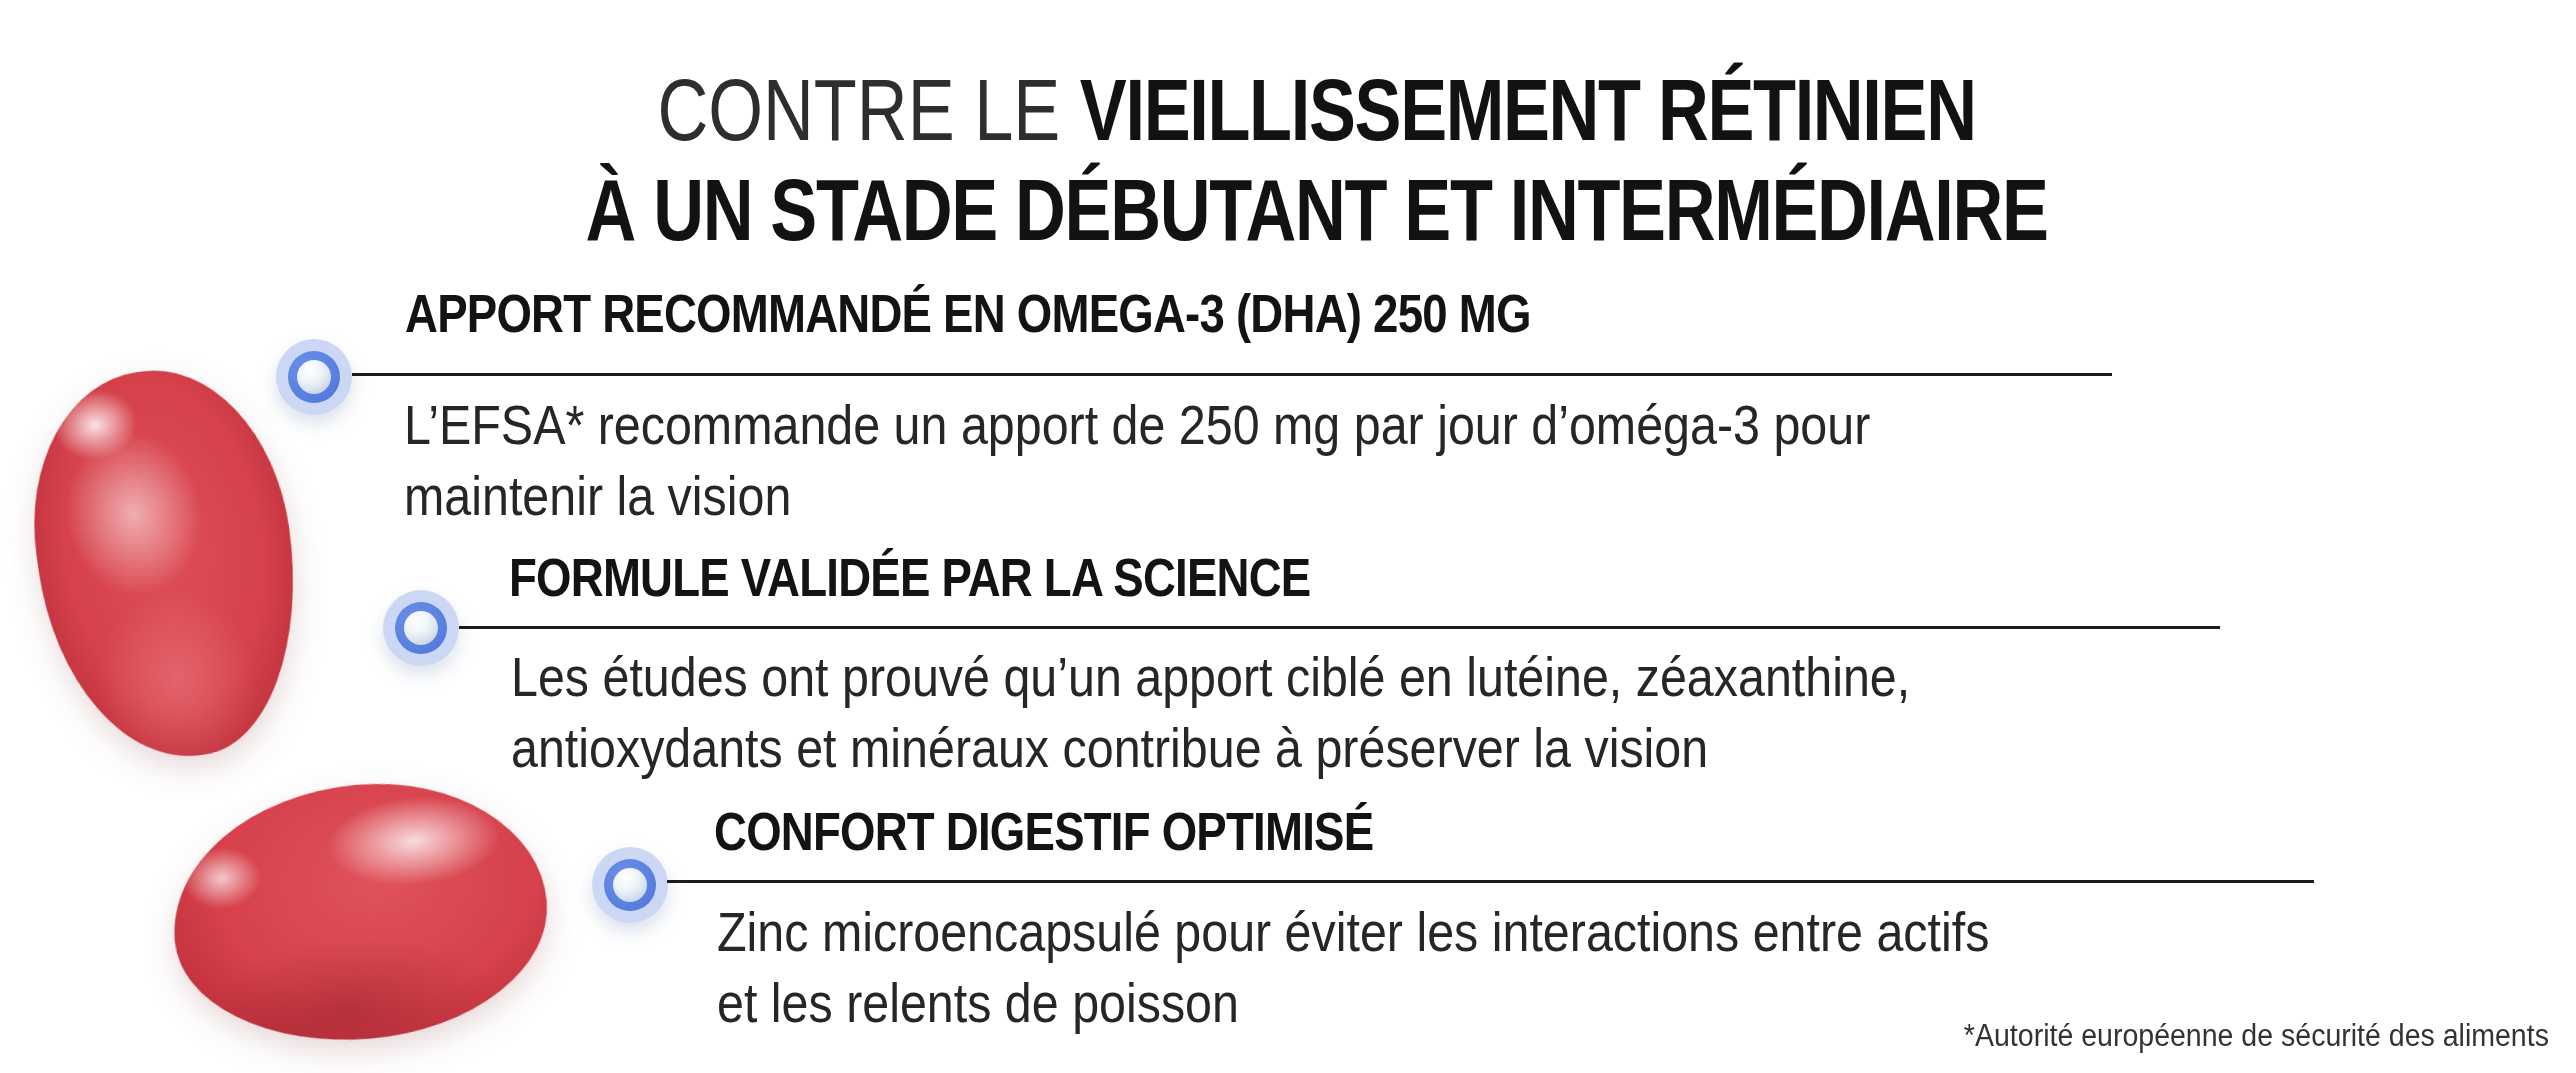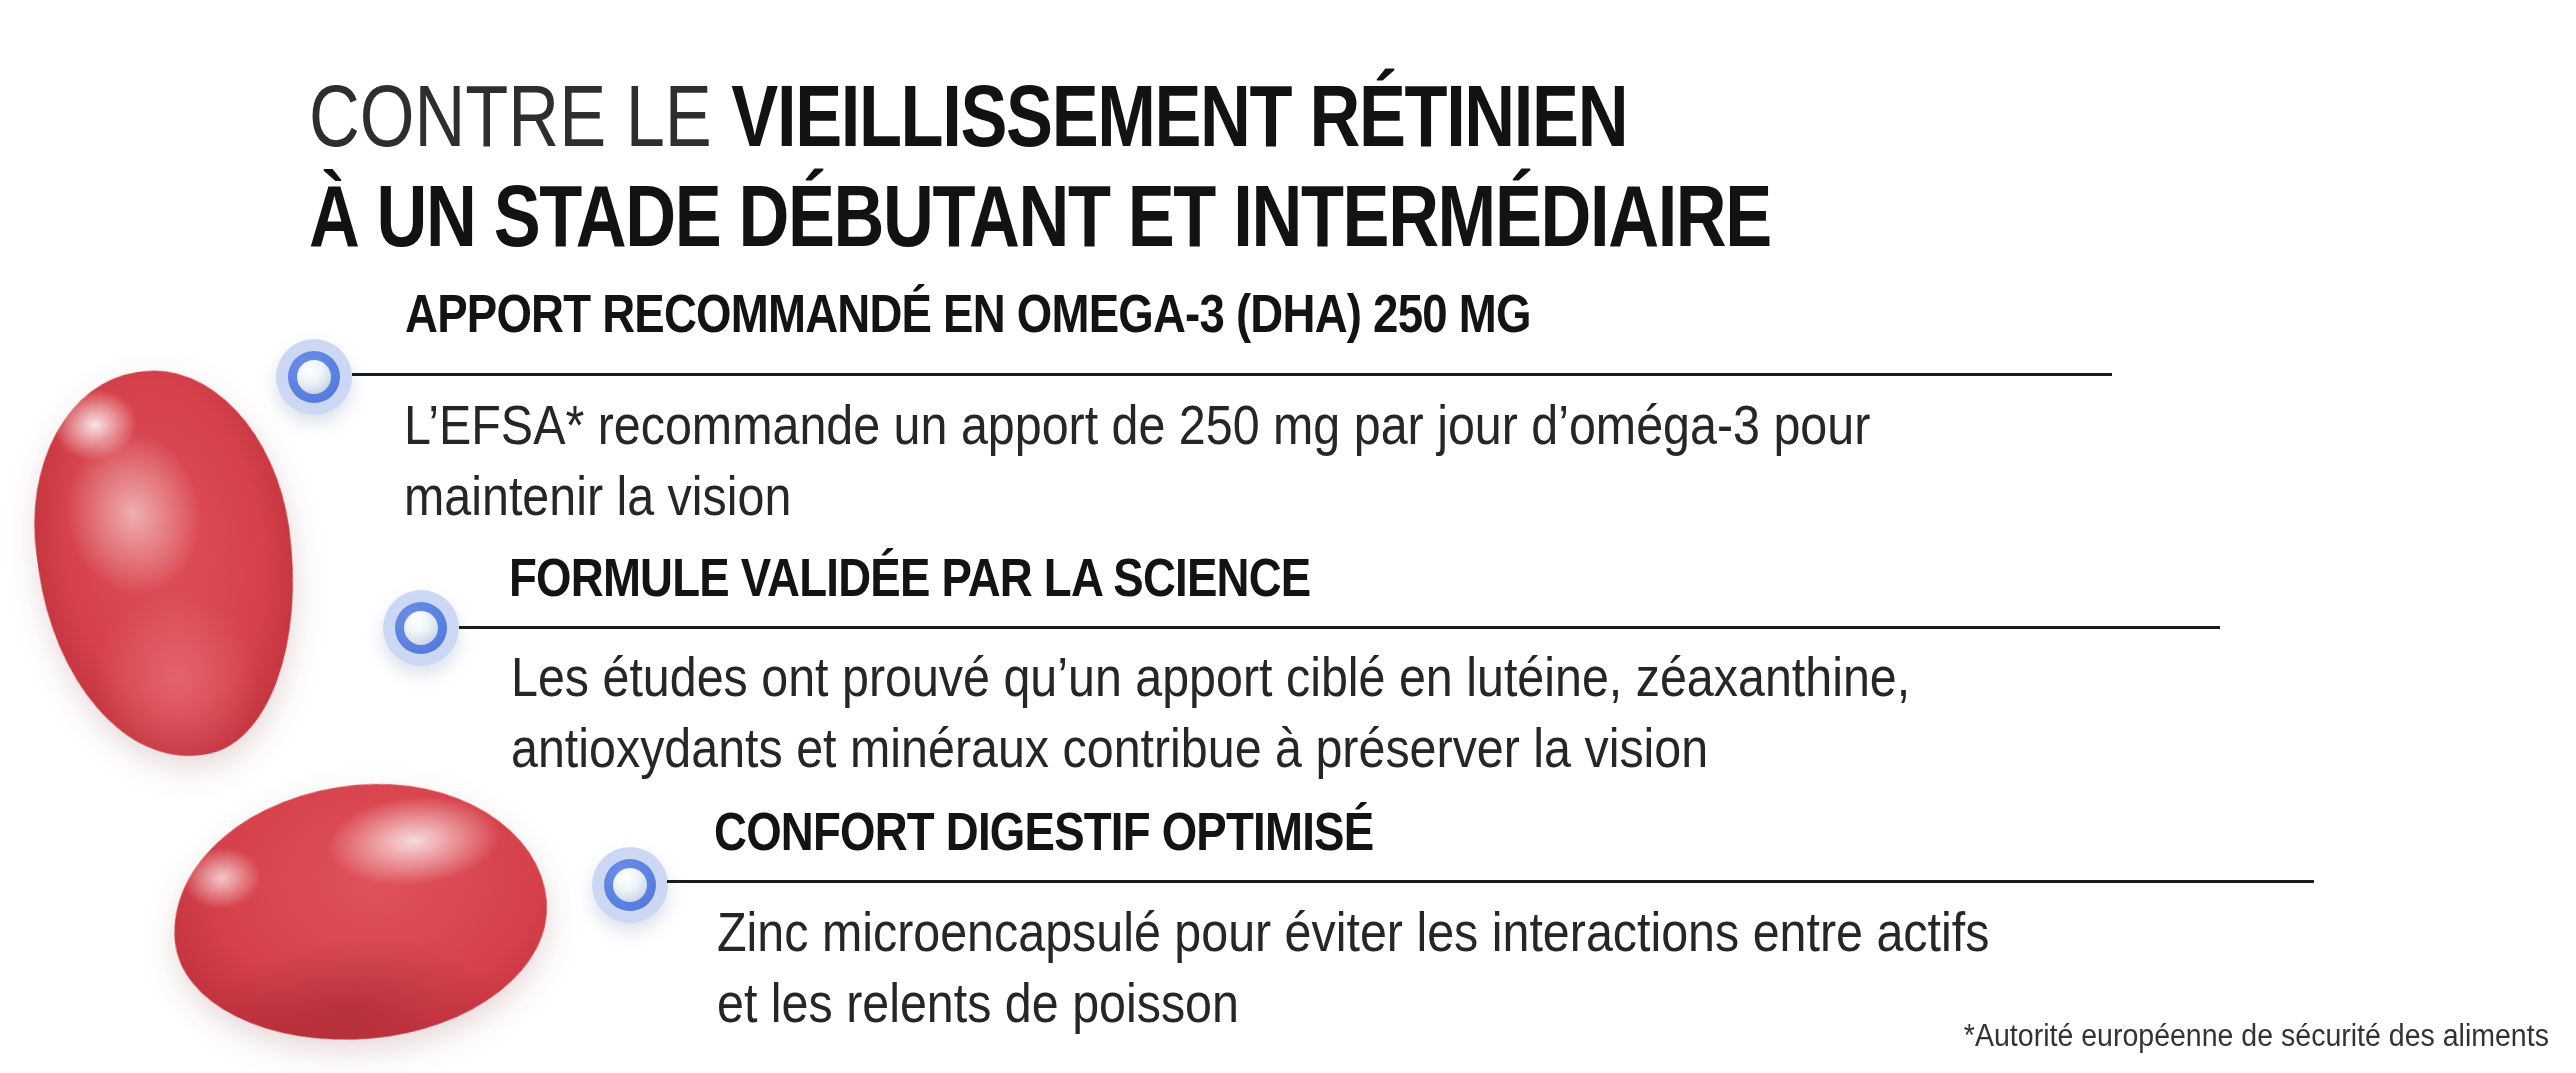--- a/index.html
+++ b/index.html
@@ -3,21 +3,21 @@
 <meta charset="utf-8">
 <style>
   html,body{margin:0;padding:0;background:#fff;}
   .canvas{
     position:relative; width:2576px; height:1073px; overflow:hidden;
     background:#ffffff;
     font-family:"Liberation Sans", sans-serif;
     color:#111;
   }
   
-  .title{position:absolute; left:57px; right:0; top:66px; }
+  .title{position:absolute; left:57px; right:0; top:60px; text-align:center;}
   .title-line{
     font-size:88px; line-height:100px; font-weight:700; letter-spacing:-1.7px;
     transform:scaleX(0.80); transform-origin:50% 50%;
     white-space:nowrap; color:#121212;
   }
   .title-light{font-weight:400; color:#2e2e2e; letter-spacing:0;}
   
   .sec-heading{
     position:absolute; font-size:53px; line-height:53px; font-weight:800;
     letter-spacing:-0.9px; white-space:nowrap; color:#131313;

